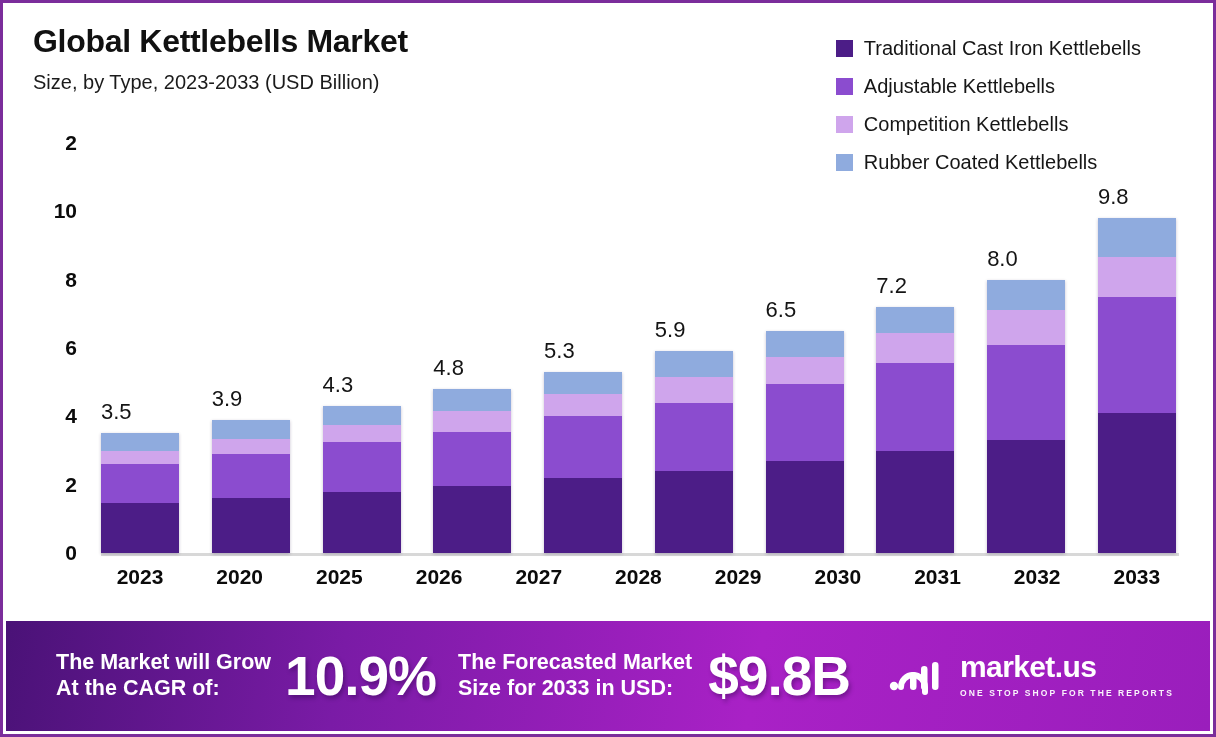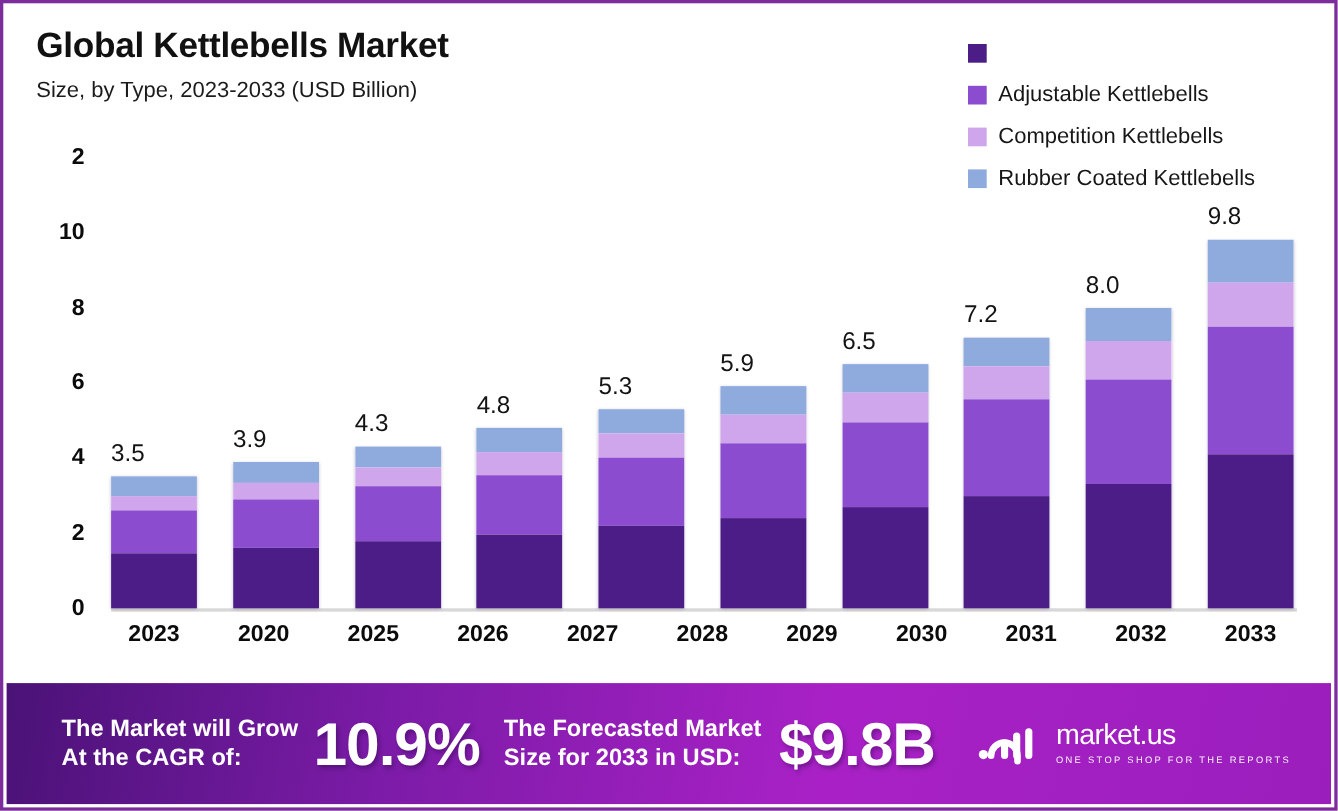--- a/index.html
+++ b/index.html
@@ -84,41 +84,42 @@
   }
   .b1{margin-left:50px;}
   .v1{margin-left:14px;}
   .b2{margin-left:22px;}
   .v2{margin-left:16px;}
   
   .logo{display:flex;align-items:center;margin-left:38px;}
   .logo-mark{width:62px;height:40px;flex:0 0 62px;}
   .logo-words{margin-left:10px;}
   .logo-name{
-    color:#ffffff;font-size:26px;font-weight:normal;line-height:1;
+    color:#ffffff;font-size:30px;font-weight:bold;line-height:1;
     letter-spacing:-0.6px;white-space:nowrap;
   }
   .logo-tag{
-    color:#ffffff;font-size:8.5px;font-weight:normal;letter-spacing:2.1px;
+    color:#ffffff;font-size:8.5px;font-weight:bold;letter-spacing:2.1px;
     margin-top:4px;white-space:nowrap;opacity:0.95;
   }
 </style>
 </head>
 <body>
 
 <div class="infographic">
 
   <div class="header">
     <div class="title">Global Kettlebells Market</div>
     <div class="subtitle">Size, by Type, 2023-2033 (USD Billion)</div>
   </div>
 
   <div class="legend" id="legend">
       <div class="legend-item">
         <span class="legend-swatch" style="background: rgb(76, 29, 135);"></span>
+        <span class="legend-label">Traditional Cast Iron Kettlebells</span>
       </div>
       <div class="legend-item">
         <span class="legend-swatch" style="background: rgb(139, 76, 207);"></span>
         <span class="legend-label">Adjustable Kettlebells</span>
       </div>
       <div class="legend-item">
         <span class="legend-swatch" style="background: rgb(207, 165, 236);"></span>
         <span class="legend-label">Competition Kettlebells</span>
       </div>
       <div class="legend-item">

